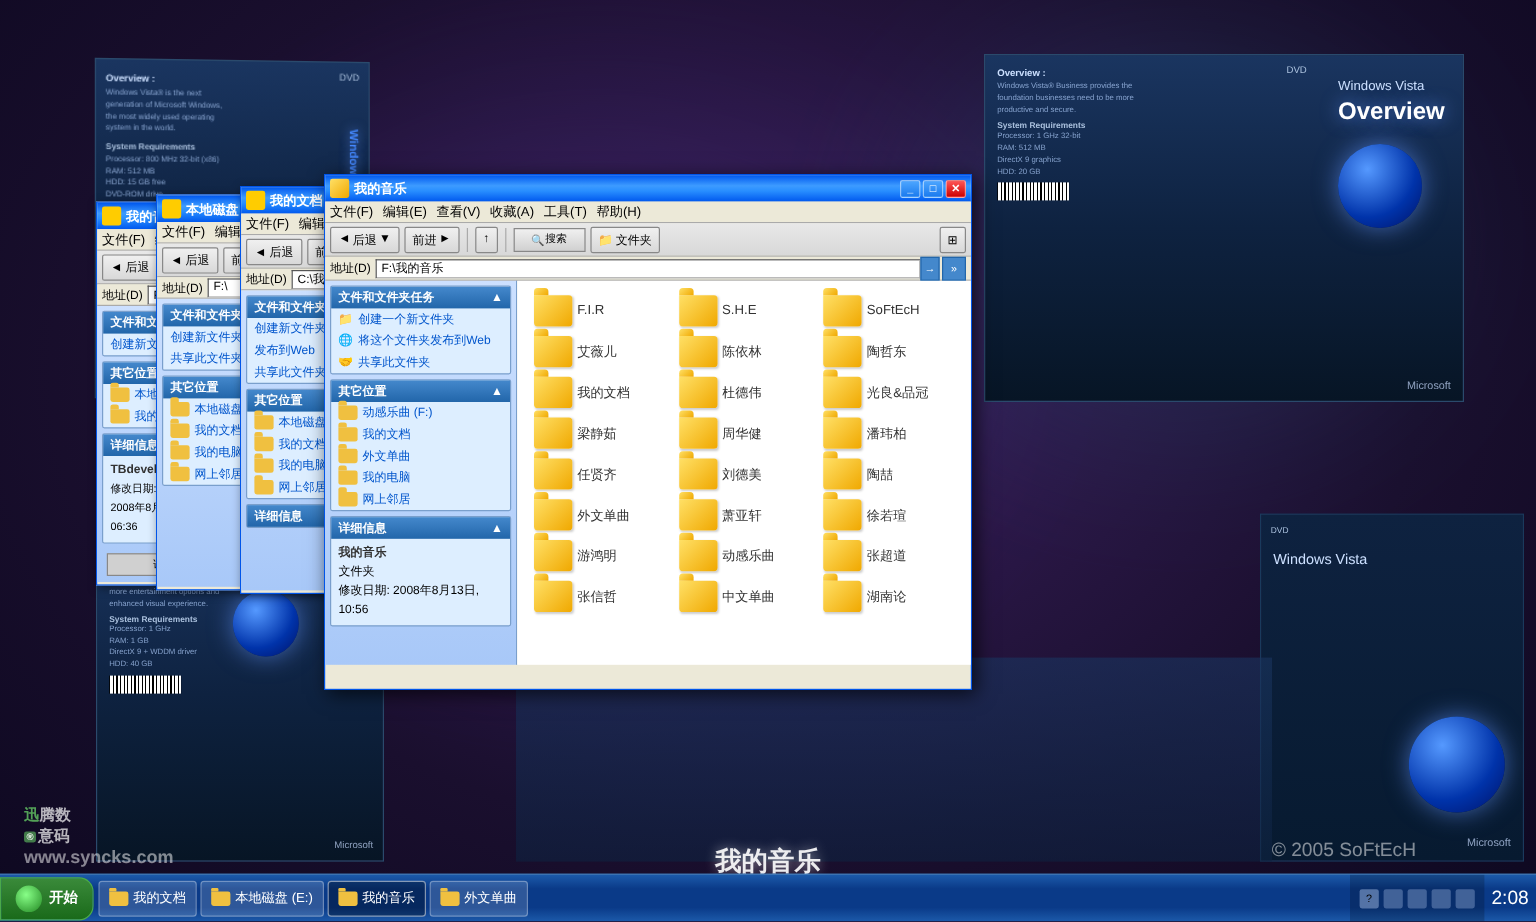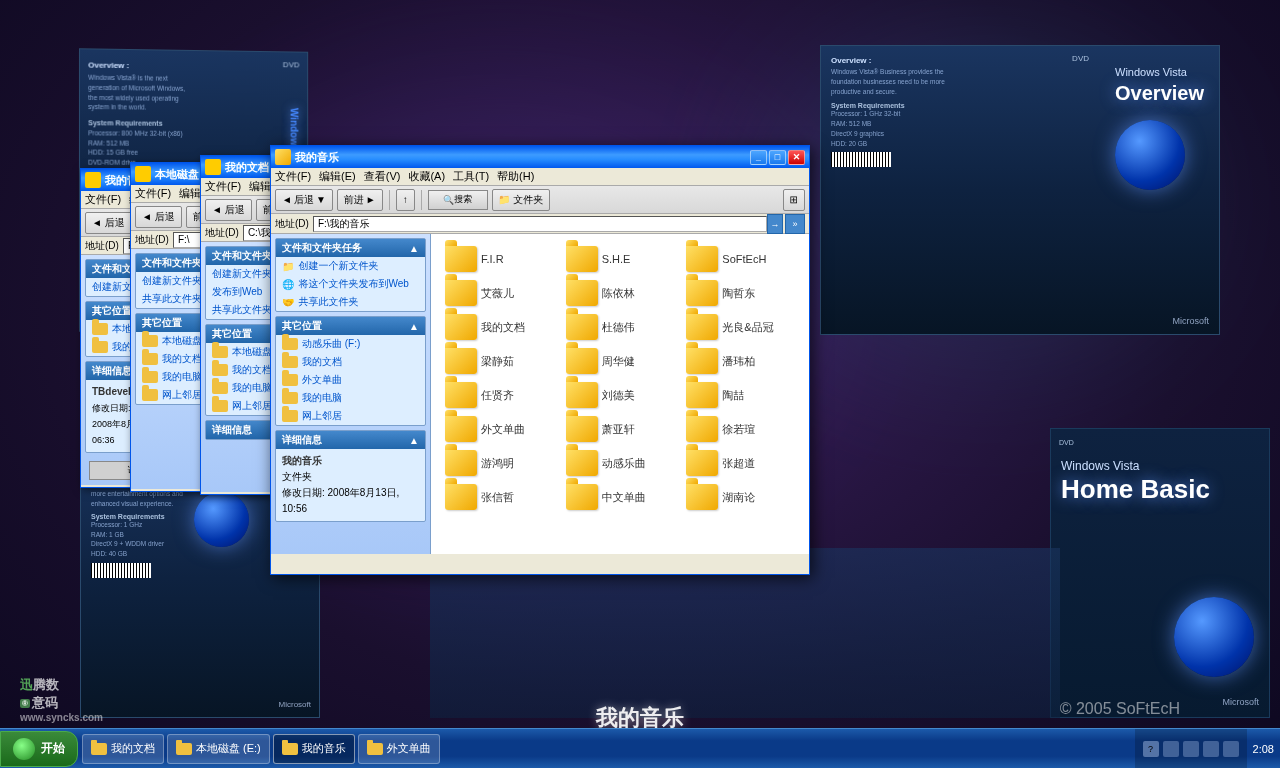--- a/index.html
+++ b/index.html
@@ -363,37 +363,37 @@
       display: flex;
       align-items: center;
       gap: 4px;
       padding: 0 8px;
       height: 100%;
       background: rgba(0,0,0,0.2);
     }
 
     .clock {
       color: white;
-      font-size: 11px;
+      font-size: 16px;
       text-align: left;
       padding: 0 6px;
     }
 
     
     .brand-logo {
       position: absolute;
       bottom: 45px;
       left: 20px;
       color: rgba(255,255,255,0.7);
       font-size: 13px;
       font-weight: bold;
       z-index: 6;
     }
     .brand-logo-sub {
-      font-size: 10px;
+      font-size: 15px;
       color: rgba(255,255,255,0.5);
       text-align: center;
     }
 
     
     .copyright-text {
       position: absolute;
       bottom: 50px;
       right: 100px;
       color: rgba(255,255,255,0.5);
@@ -570,21 +570,20 @@
         <div class="vista-sphere" style="width:55px;height:55px;position:relative;"></div>
       </div>
     </div>
     <div style="position:absolute;bottom:8px;right:8px;font-size:8px;color:rgba(200,220,255,0.7);">Microsoft</div>
   </div>
 
   <div style="position:absolute;bottom:50px;right:10px;width:220px;height:290px;background:linear-gradient(180deg,#0e2240 0%,#071a30 100%);border:1px solid #1a3a5c;overflow:hidden;">
     <div style="position:absolute;top:10px;left:8px;font-size:7px;color:#aac0dd;">DVD</div>
     <div style="position:absolute;top:30px;left:10px;right:10px;">
       <div style="color:#cce0ff;font-size:12px;font-family:Arial;margin-bottom:2px;">Windows Vista</div>
-      <div style="color:white;font-size:26px;font-weight:bold;font-family:Arial;text-shadow:0 0 15px rgba(100,150,255,0.8);line-height:1.1;">Home Basic</div>
     </div>
     <div style="position:absolute;bottom:40px;right:15px;">
       <div class="vista-sphere" style="width:80px;height:80px;position:relative;"></div>
     </div>
     <div style="position:absolute;bottom:10px;right:10px;font-size:9px;color:rgba(200,220,255,0.7);">Microsoft</div>
   </div>
 
   <div class="dvd-mid-bottom"></div>
 
   <div class="window-behind-3 xp-window">

